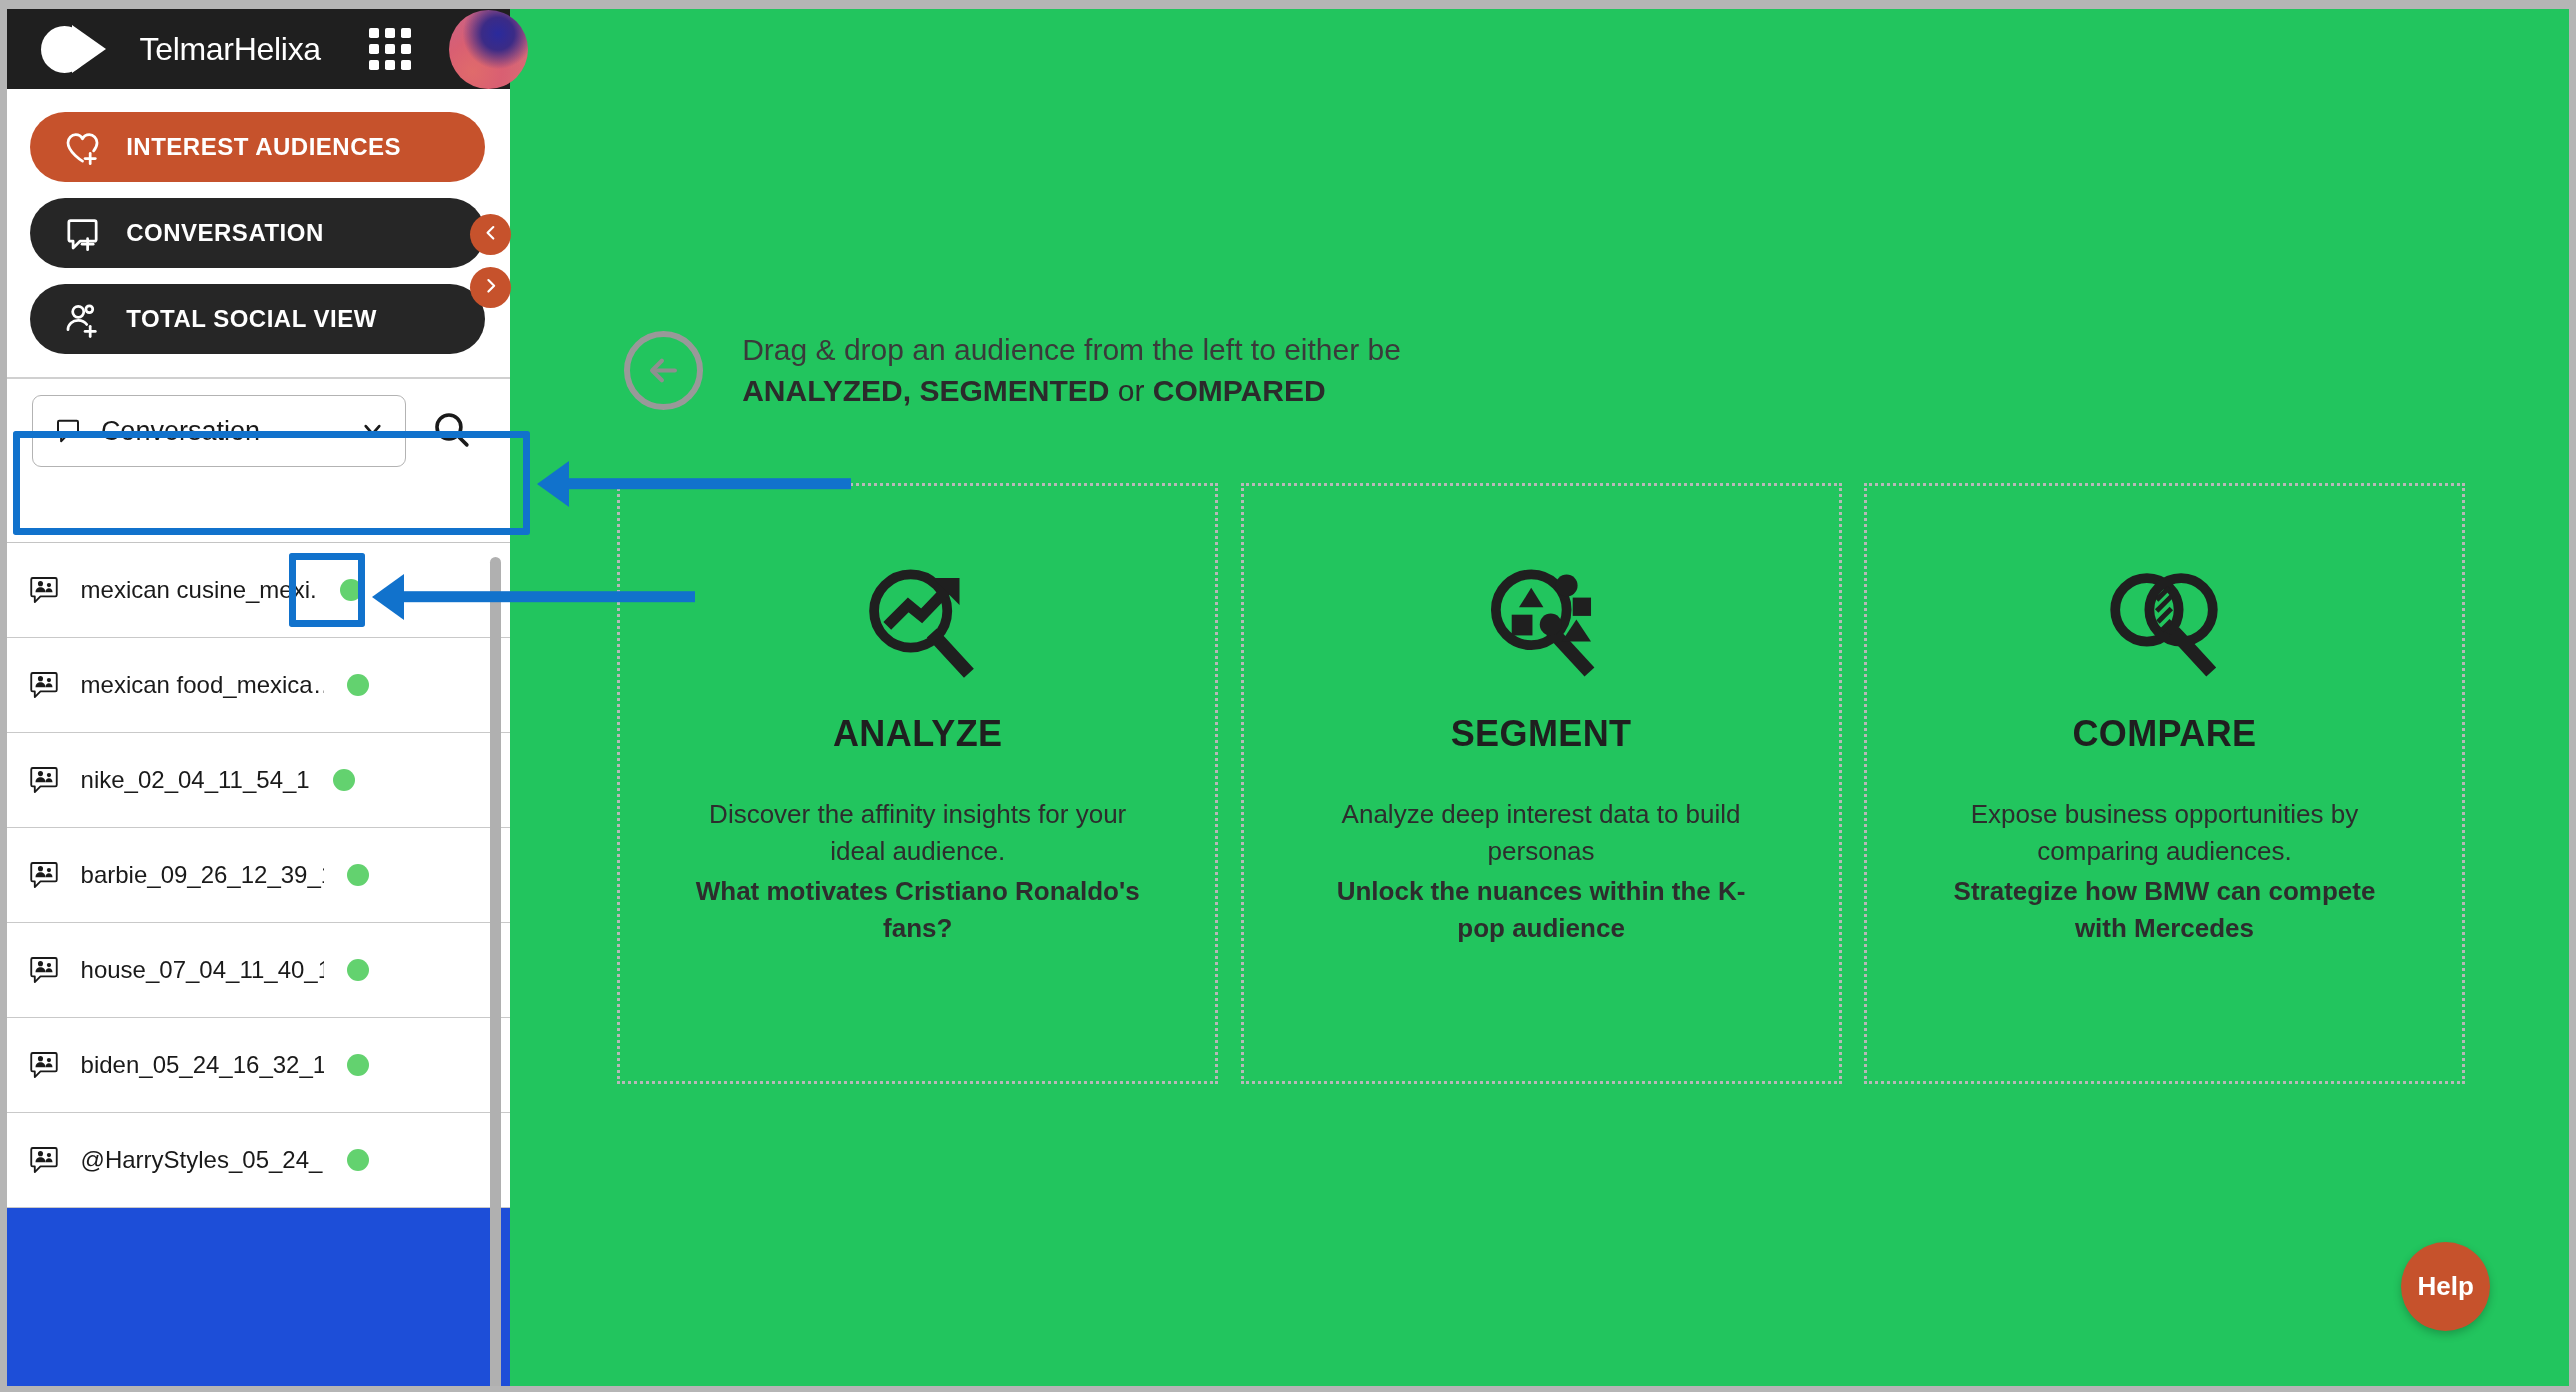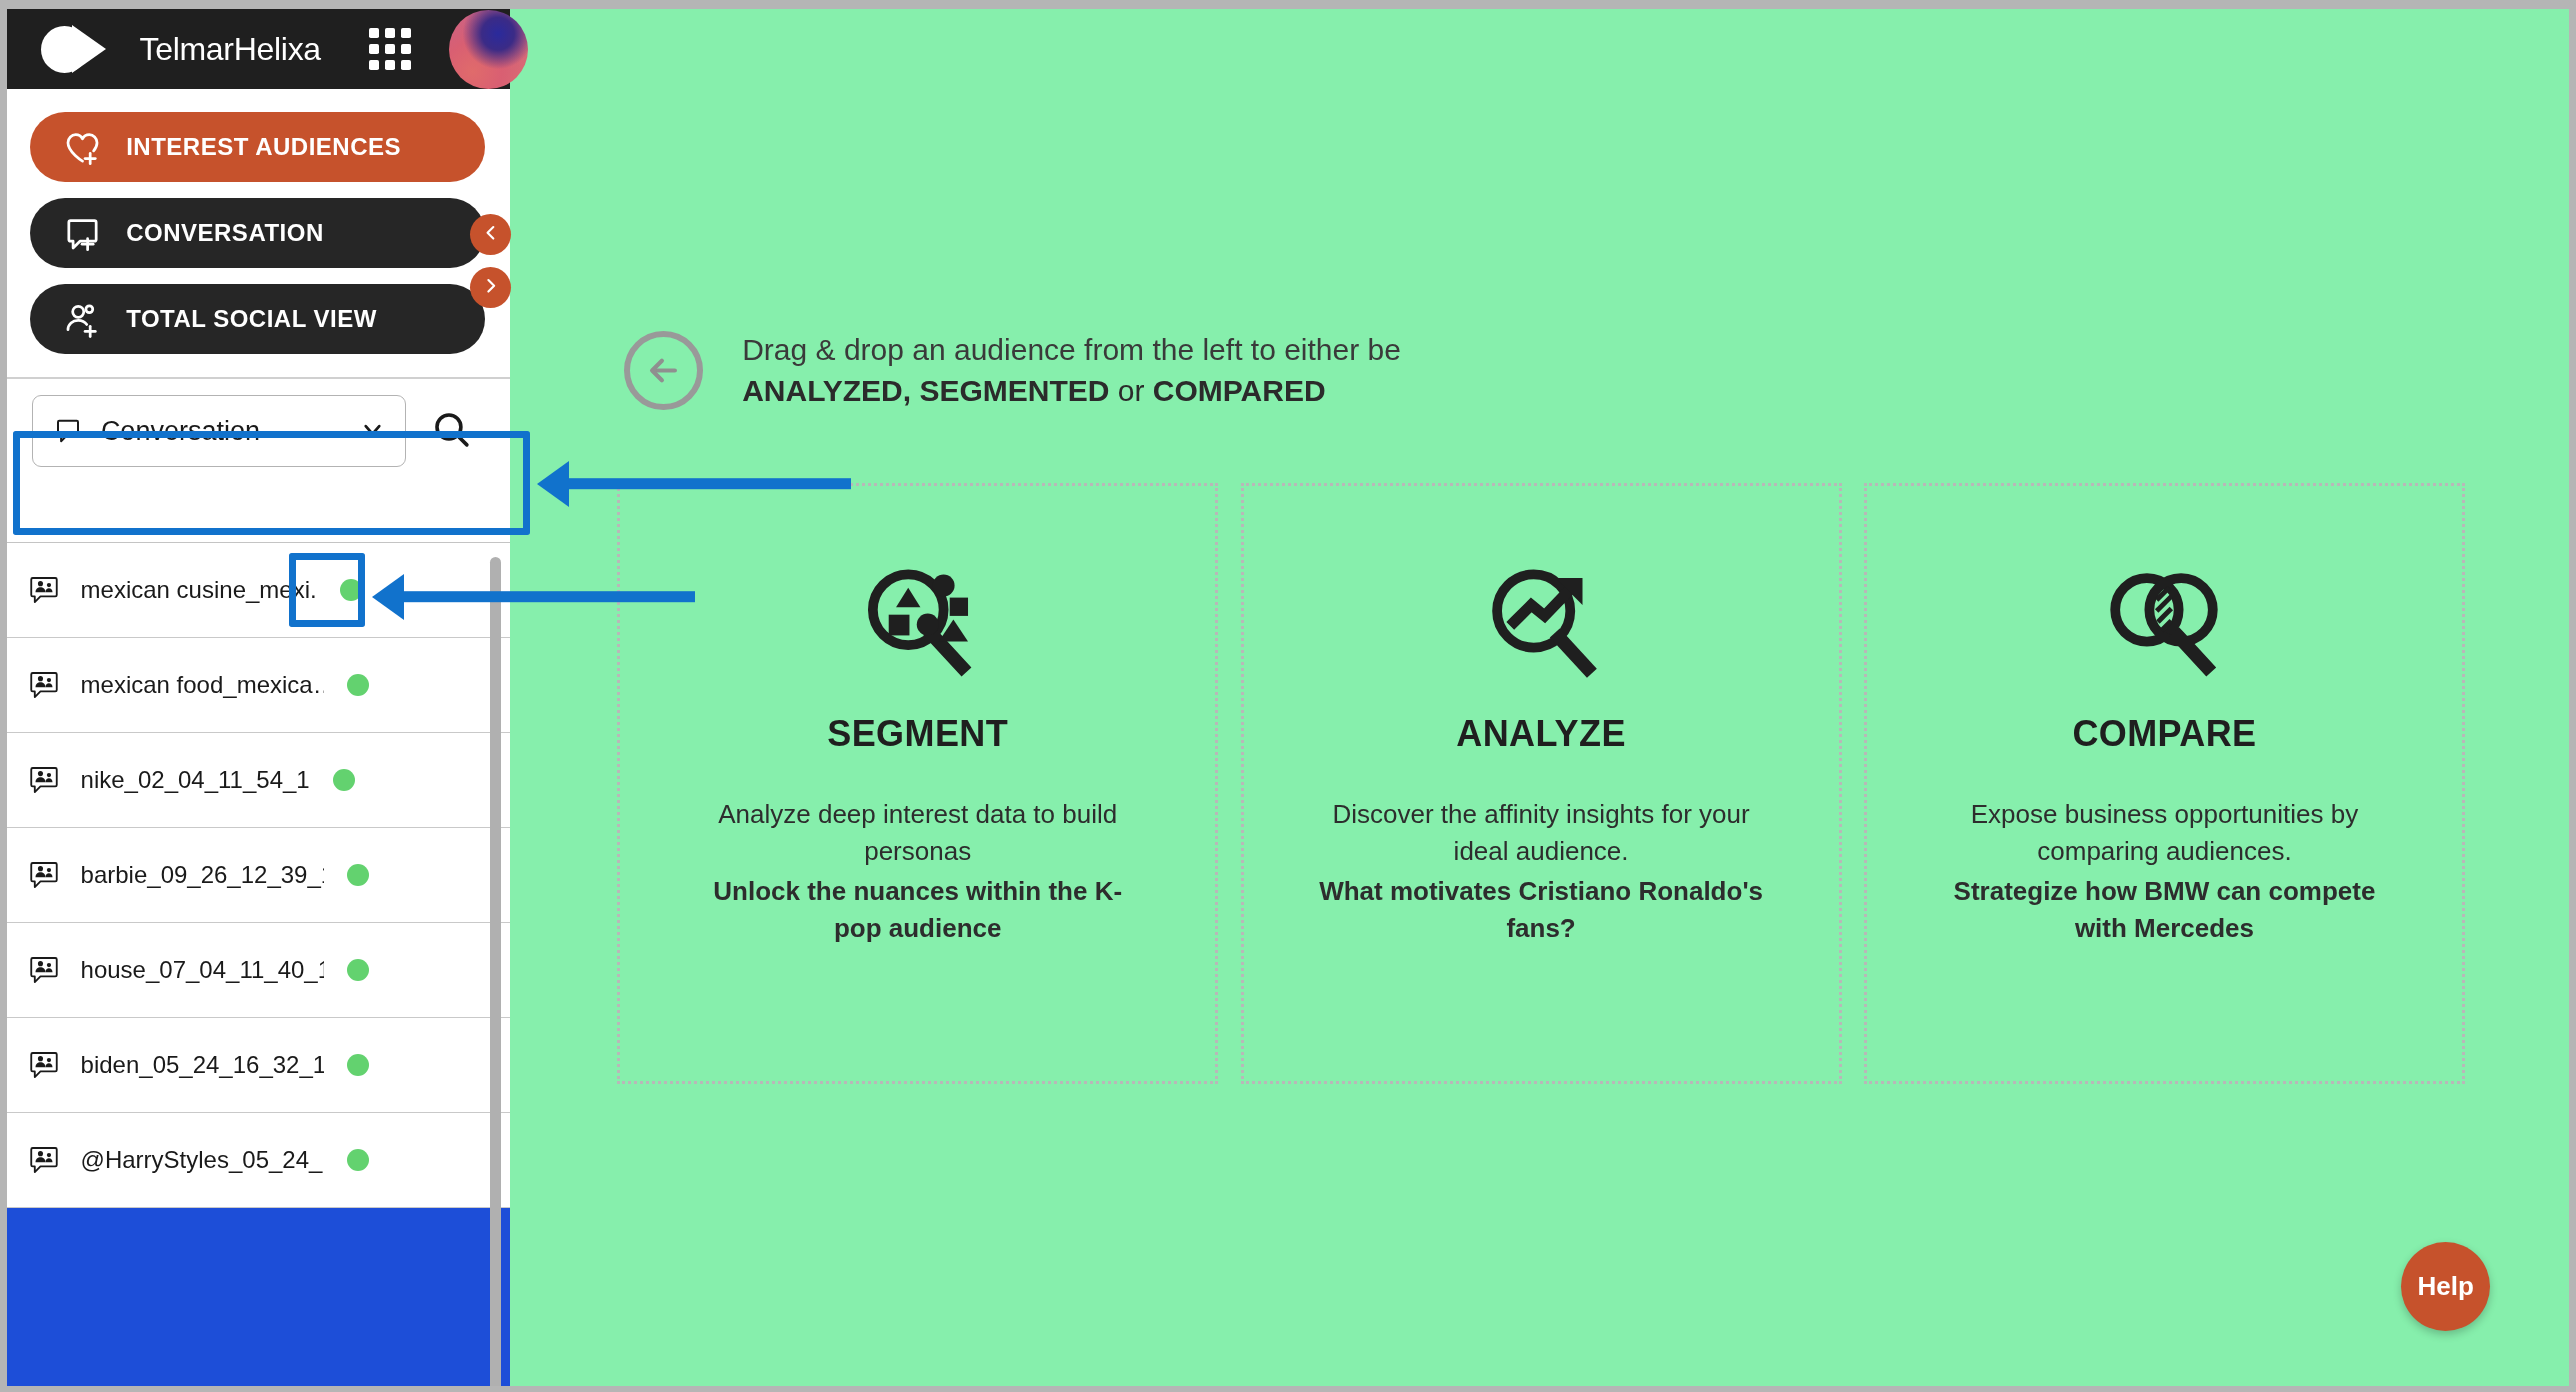--- a/index.html
+++ b/index.html
@@ -272,21 +272,21 @@
     background: #b0b0b0;
     border-radius: 6.3px;
     cursor: pointer;
   }
 
   
   .main {
     position: absolute;
     left: 503px; top: 0;
     right: 0; bottom: 0;
-    background: #86efac;
+    background: #22c55e;
   }
 
   .instruction {
     position: absolute;
     left: 114px;
     top: 320px;
     display: flex;
     align-items: center;
     gap: 39px;
   }
@@ -567,50 +567,50 @@
           <b>ANALYZED, SEGMENTED</b><span> or </span><b>COMPARED</b>
         </div>
       </div>
     </div>
 
     <div class="cards">
 
       <div class="card">
         <span class="card-icon">
           <svg viewBox="0 0 100 100" fill="none" stroke="#1f1f1f" stroke-width="8">
+            <circle cx="44" cy="41" r="30"></circle>
+            <line x1="65" y1="63" x2="88" y2="88" stroke-width="11" stroke-linecap="square"></line>
+            <polyline points="28,50 42,36 53,45 76,21" stroke-width="9" stroke-linecap="square" stroke-linejoin="miter"></polyline>
+            <polygon points="62,14 84,14 84,36" fill="#1f1f1f" stroke="none"></polygon>
+          </svg>
+        </span>
+        <div class="card-title">ANALYZE</div>
+        <div class="card-desc">
+          <span>Discover the affinity insights for your ideal audience.</span>
+          <b>What motivates Cristiano Ronaldo's fans?</b>
+        </div>
+      </div>
+
+      <div class="card">
+        <span class="card-icon">
+          <svg viewBox="0 0 100 100" fill="none" stroke="#1f1f1f" stroke-width="8">
             <circle cx="42" cy="40" r="29"></circle>
             <line x1="62" y1="61" x2="86" y2="87" stroke-width="11" stroke-linecap="square"></line>
             <polygon points="42,22 52,38 32,38" fill="#1f1f1f" stroke="none"></polygon>
             <rect x="26" y="44" width="17" height="17" fill="#1f1f1f" stroke="none"></rect>
             <circle cx="58" cy="52" r="9" fill="#1f1f1f" stroke="none"></circle>
             <circle cx="71" cy="20" r="9" fill="#1f1f1f" stroke="none"></circle>
             <rect x="76" y="30" width="15" height="15" fill="#1f1f1f" stroke="none"></rect>
             <polygon points="79,48 91,66 67,66" fill="#1f1f1f" stroke="none"></polygon>
           </svg>
         </span>
         <div class="card-title">SEGMENT</div>
         <div class="card-desc">
           <span>Analyze deep interest data to build personas</span>
           <b>Unlock the nuances within the K-pop audience</b>
-        </div>
-      </div>
-
-      <div class="card">
-        <span class="card-icon">
-          <svg viewBox="0 0 100 100" fill="none" stroke="#1f1f1f" stroke-width="8">
-            <circle cx="44" cy="41" r="30"></circle>
-            <line x1="65" y1="63" x2="88" y2="88" stroke-width="11" stroke-linecap="square"></line>
-            <polyline points="28,50 42,36 53,45 76,21" stroke-width="9" stroke-linecap="square" stroke-linejoin="miter"></polyline>
-            <polygon points="62,14 84,14 84,36" fill="#1f1f1f" stroke="none"></polygon>
-          </svg>
-        </span>
-        <div class="card-title">ANALYZE</div>
-        <div class="card-desc">
-          <span>Discover the affinity insights for your ideal audience.</span>
-          <b>What motivates Cristiano Ronaldo's fans?</b>
         </div>
       </div>
 
       <div class="card">
         <span class="card-icon">
           <svg viewBox="0 0 100 100" fill="none" stroke="#1f1f1f" stroke-width="8">
             <circle cx="36" cy="40" r="26"></circle>
             <circle cx="64" cy="40" r="26"></circle>
             <line x1="62" y1="62" x2="85" y2="87" stroke-width="11" stroke-linecap="square"></line>
             <g stroke-width="4">

